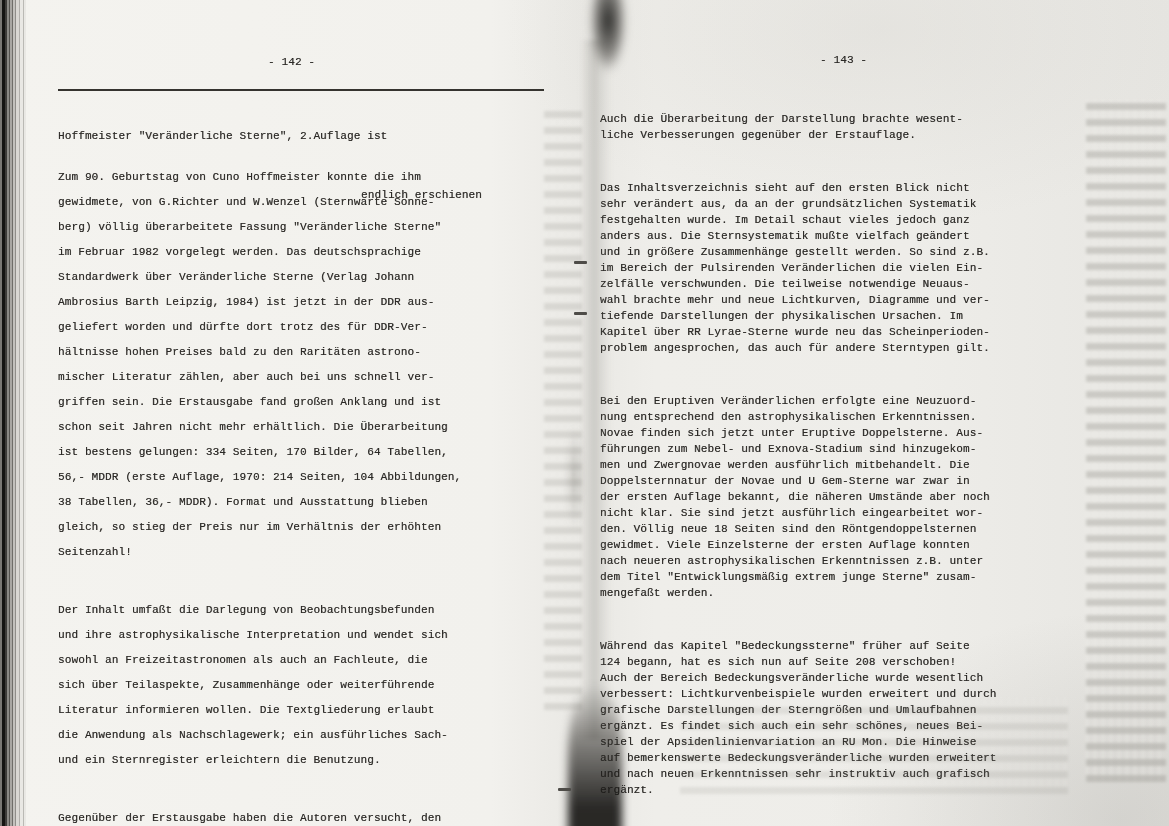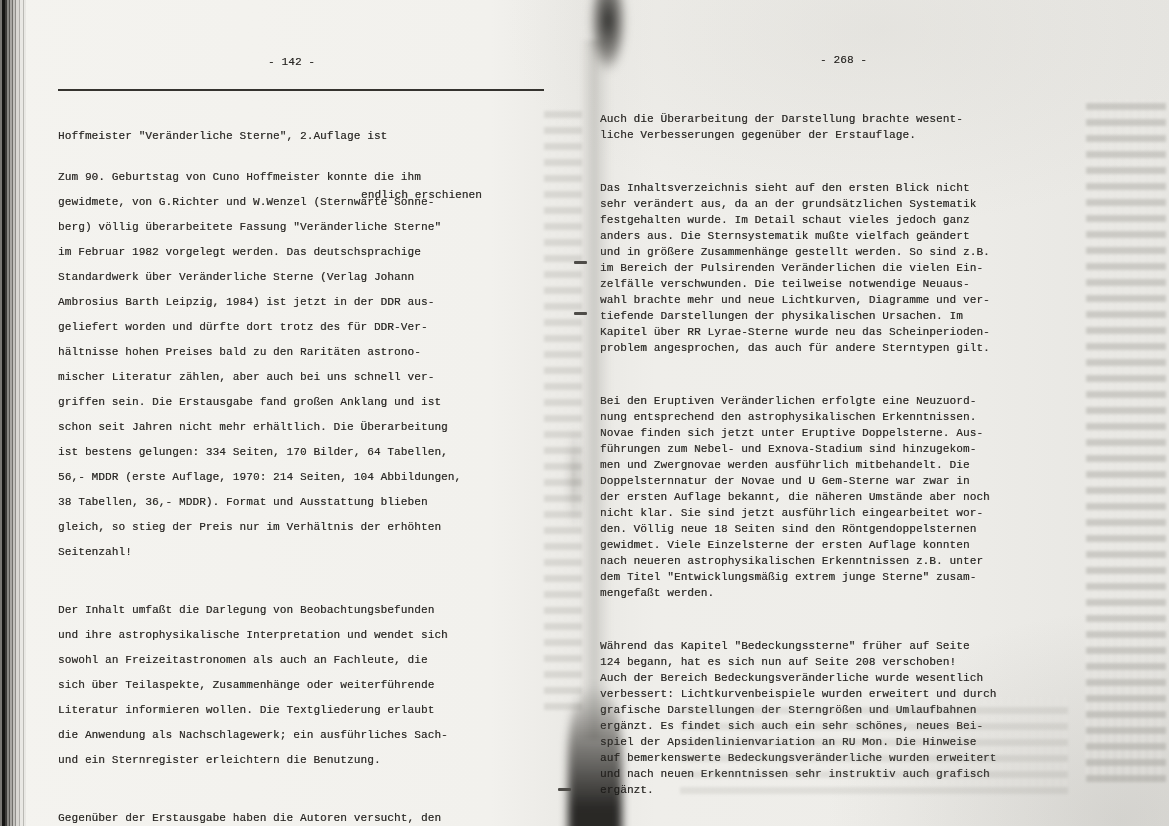--- a/index.html
+++ b/index.html
@@ -139,21 +139,21 @@
 Auflage, die entwicklungsmäßige Stellung oder das Alter
 der Sterne als Leitfaden zu nehmen, hat sich wie damals
 als undurchführbar erwiesen: Ähnliche physikalische Vor-
 gänge, z.B. Pulsationen können in ganz verschiedenen stel-
 laren Entwicklungsphasen auftreten.</div>
       
     </div>
   </div>
 
   <div>
-    <div class="tw pagenum pagenum-right">- 268 -</div>
+    <div class="tw pagenum pagenum-right">- 143 -</div>
     <div class="tw text-col col-right">
       <div class="para">Auch die Überarbeitung der Darstellung brachte wesent-
 liche Verbesserungen gegenüber der Erstauflage.</div>
       <div class="para">Das Inhaltsverzeichnis sieht auf den ersten Blick nicht
 sehr verändert aus, da an der grundsätzlichen Systematik
 festgehalten wurde. Im Detail schaut vieles jedoch ganz
 anders aus. Die Sternsystematik mußte vielfach geändert
 und in größere Zusammenhänge gestellt werden. So sind z.B.
 im Bereich der Pulsirenden Veränderlichen die vielen Ein-
 zelfälle verschwunden. Die teilweise notwendige Neuaus-

